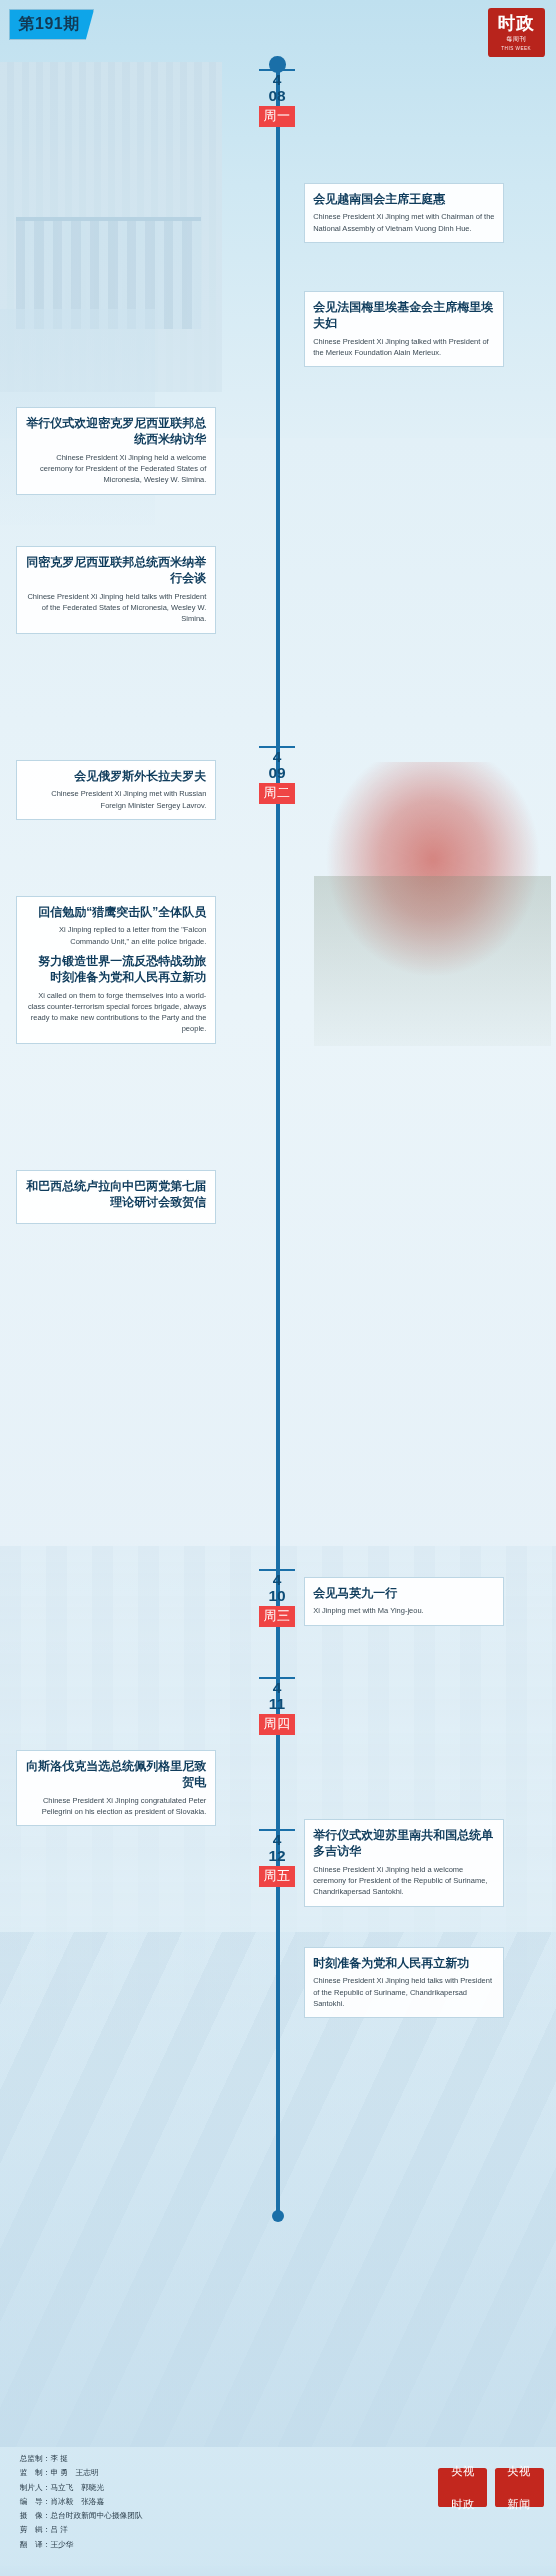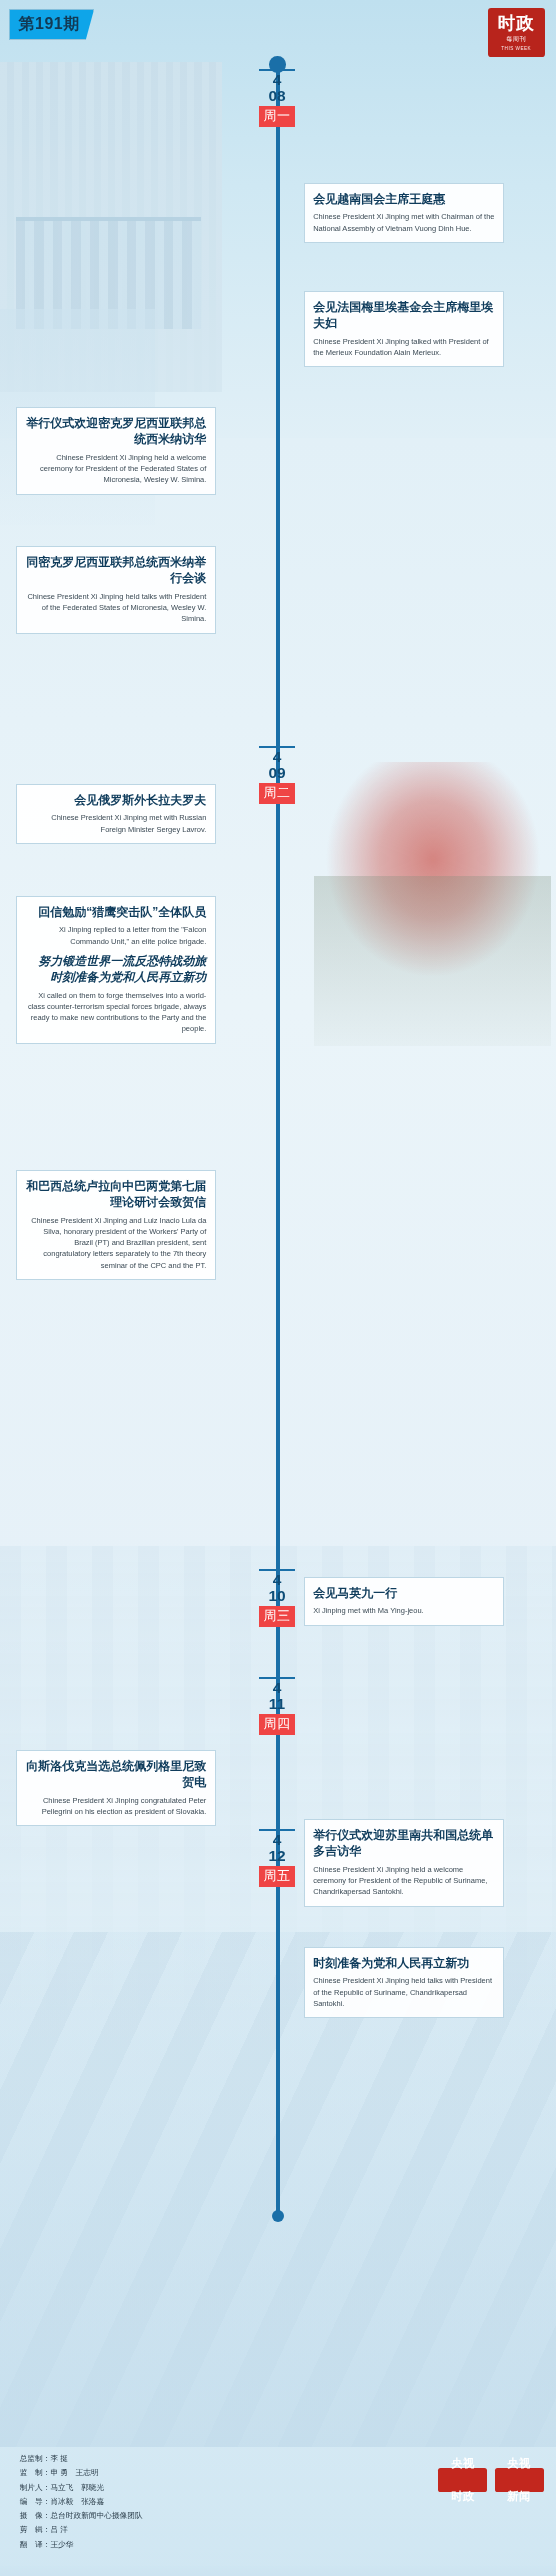--- a/index.html
+++ b/index.html
@@ -118,34 +118,34 @@
     box-sizing:border-box;
   }
   .card.right{left:304px;}
   .card.left{left:15.5px;text-align:right;}
   .card h3{
     margin:0 0 4.1px 0;font-size:12px;line-height:1.35;color:#0f3c5c;font-weight:bold;
   }
   .card .sub{
     margin:3.1px 0 0 0;font-size:7.5px;line-height:1.5;color:#3b4a55;
   }
-  .card h3.second{margin-top:6.2px;font-style:italic;}
+  .card h3.second{margin-top:6.2px;}
 
   
   .credits{
     position:absolute;left:13.4px;top:2452px;font-size:7.7px;line-height:1.85;color:#2a3c49;
   }
   .credits div span.k{display:inline-block;width:37px;text-align:right;}
   .footer-logos{
     position:absolute;right:12.4px;top:2468px;display:flex;gap:7.2px;
   }
   .flogo{
-    width:49px;height:24px;background:#c3271e;border-radius:2.6px;color:#fff;
+    width:49px;height:39px;background:#c3271e;border-radius:2.6px;color:#fff;
     display:flex;flex-direction:column;align-items:center;justify-content:center;
-    font-size:11.3px;font-weight:bold;line-height:1.15;letter-spacing:0.5px;gap:20px;
+    font-size:11.3px;font-weight:normal;line-height:1.15;letter-spacing:0.5px;gap:20px;
   }
   .bottom-bar{
     position:absolute;left:0;top:2566px;width:556px;height:41px;
     background:linear-gradient(180deg,#cfe6f2,#c2dced);
   }
 </style>
 </head>
 <body>
 
 <div class="bg-top"></div>
@@ -213,35 +213,34 @@
 <div class="card left" style="top:407px">
   <h3>举行仪式欢迎密克罗尼西亚联邦总统西米纳访华</h3>
   <p class="sub">Chinese President Xi Jinping held a welcome ceremony for President of the Federated States of Micronesia, Wesley W. Simina.</p>
 </div>
 
 <div class="card left" style="top:546px">
   <h3>同密克罗尼西亚联邦总统西米纳举行会谈</h3>
   <p class="sub">Chinese President Xi Jinping held talks with President of the Federated States of Micronesia, Wesley W. Simina.</p>
 </div>
 
-<div class="card left" style="top:784px">
+<div class="card left" style="top:760px">
   <h3>会见俄罗斯外长拉夫罗夫</h3>
   <p class="sub">Chinese President Xi Jinping met with Russian Foreign Minister Sergey Lavrov.</p>
 </div>
 
 <div class="card left" style="top:896px">
   <h3>回信勉励“猎鹰突击队”全体队员</h3>
   <p class="sub">Xi Jinping replied to a letter from the "Falcon Commando Unit," an elite police brigade.</p>
   <h3 class="second">努力锻造世界一流反恐特战劲旅 时刻准备为党和人民再立新功</h3>
   <p class="sub">Xi called on them to forge themselves into a world-class counter-terrorism special forces brigade, always ready to make new contributions to the Party and the people.</p>
 </div>
 
 <div class="card left" style="top:1170px">
   <h3>和巴西总统卢拉向中巴两党第七届理论研讨会致贺信</h3>
-  <p class="sub">Chinese President Xi Jinping and Luiz Inacio Lula da Silva, honorary president of the Workers' Party of Brazil (PT) and Brazilian president, sent congratulatory letters separately to the 7th theory seminar of the CPC and the PT.</p>
 </div>
 
 <div class="card right" style="top:1577px">
   <h3>会见马英九一行</h3>
   <p class="sub">Xi Jinping met with Ma Ying-jeou.</p>
 </div>
 
 <div class="card left" style="top:1750px">
   <h3>向斯洛伐克当选总统佩列格里尼致贺电</h3>
   <p class="sub">Chinese President Xi Jinping congratulated Peter Pellegrini on his election as president of Slovakia.</p>

